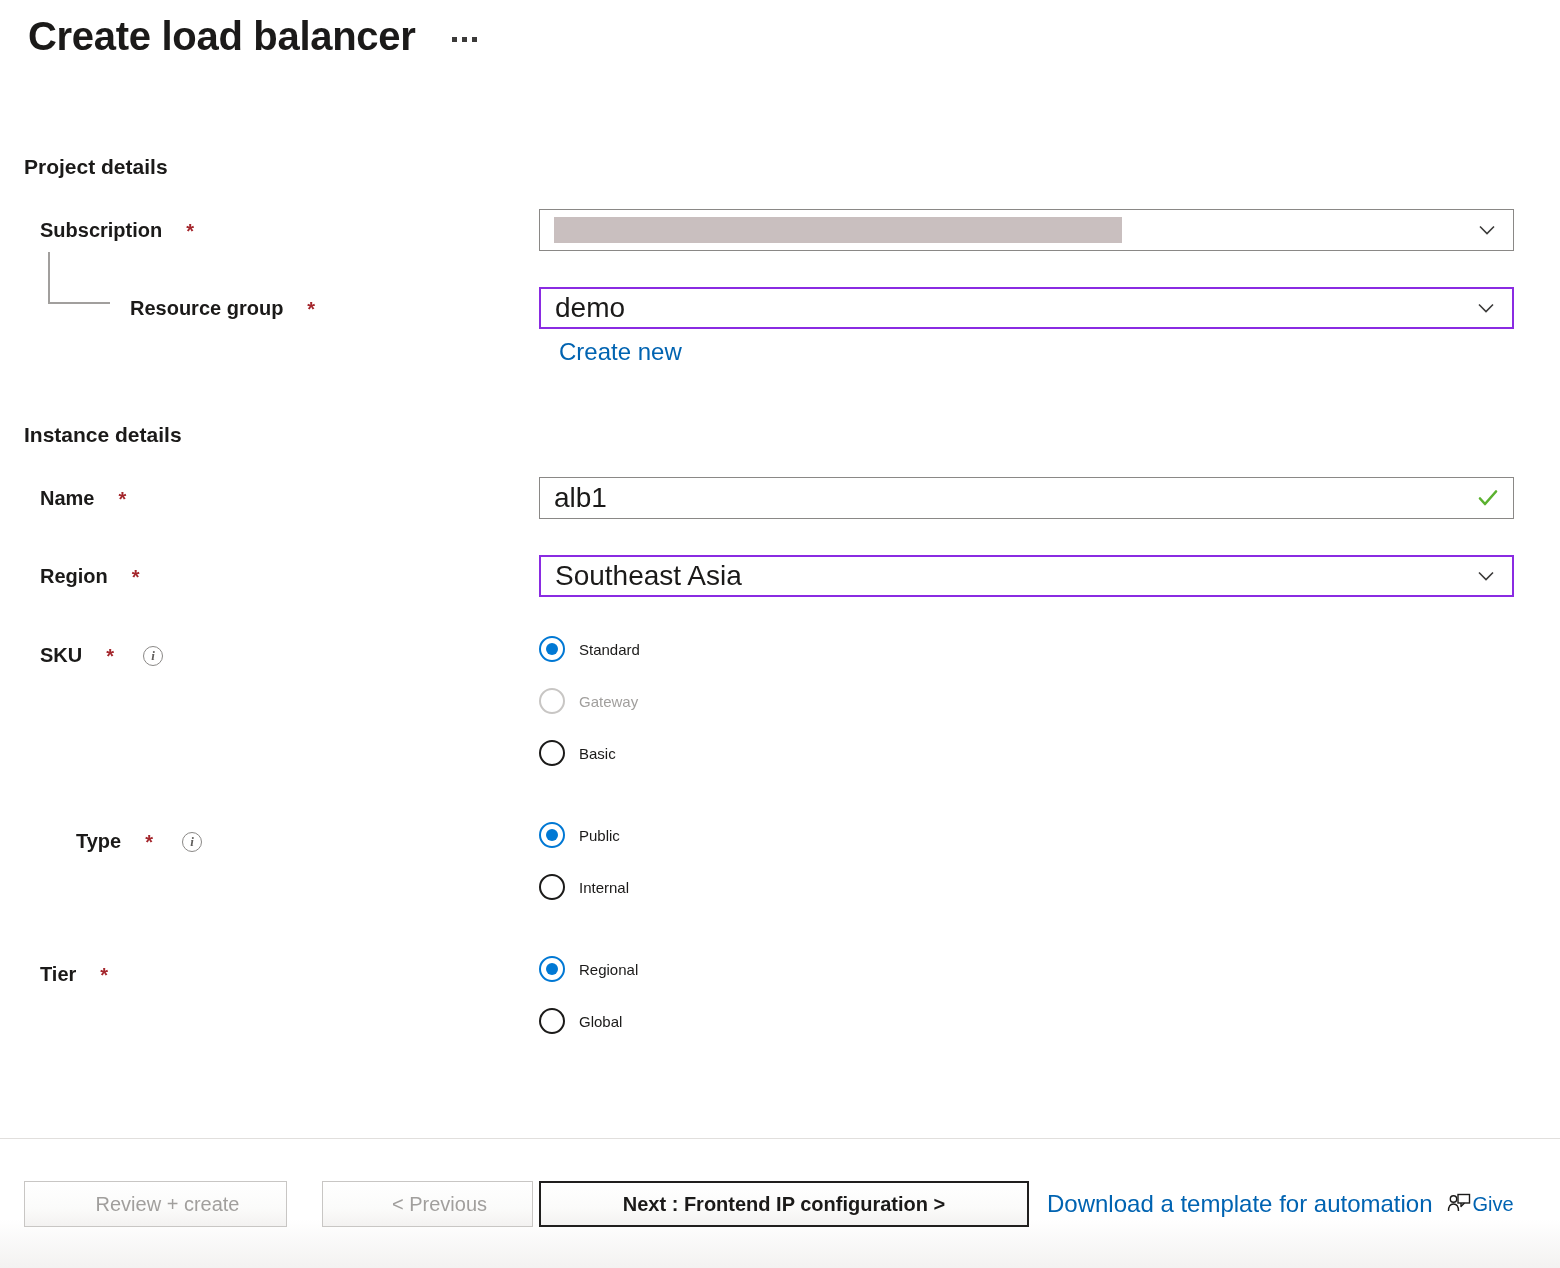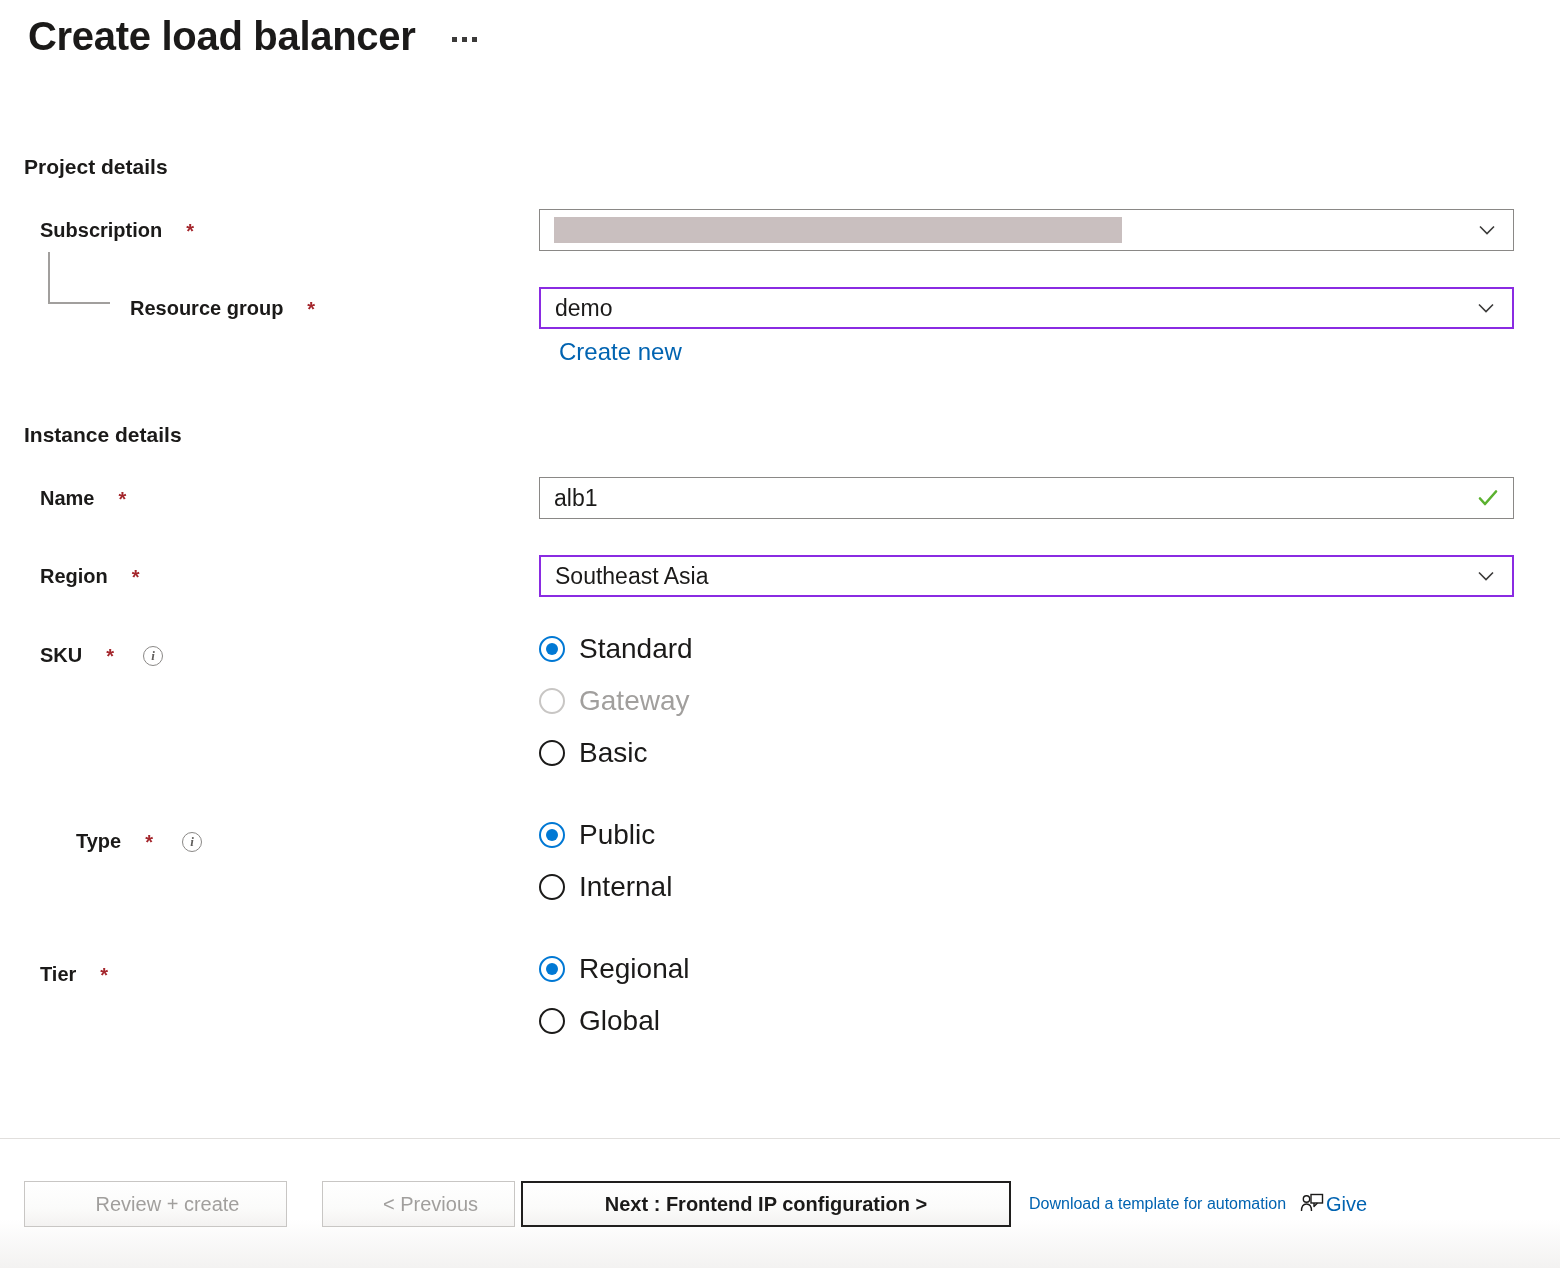--- a/index.html
+++ b/index.html
@@ -66,21 +66,21 @@
     border-bottom: 2px solid #a19f9d;
   }
 
   
   .control { position: absolute; left: 539px; width: 975px; }
 
   .ctl-box {
     position: relative; height: 42px; background: #ffffff;
     border: 1px solid #8a8886;
     display: flex; align-items: center; padding: 0 12px 0 14px;
-    font-size: 23px; color: #1b1a19; cursor: pointer;
+    font-size: 28px; color: #1b1a19; cursor: pointer;
   }
   .ctl-box.focused { border: 2px solid #8a2be2; }
   .ctl-box .val { flex: 1; white-space: nowrap; overflow: hidden; }
 
   .chev {
     width: 20px; height: 20px; flex: 0 0 auto; margin-right: 4px;
     display: flex; align-items: center; justify-content: center;
   }
   .chev svg { display: block; }
 
@@ -107,21 +107,21 @@
     width: 26px; height: 26px; border-radius: 50%;
     border: 2px solid #1b1a19; background: #fff;
     flex: 0 0 auto; position: relative;
   }
   .rb.on { border-color: #0078d4; }
   .rb.on::after {
     content: ""; position: absolute; left: 5px; top: 5px;
     width: 12px; height: 12px; border-radius: 50%; background: #0078d4;
   }
   .rb.off-disabled { border-color: #c8c6c4; }
-  .rb-label { font-size: 28px; color: #1b1a19; white-space: nowrap; }
+  .rb-label { font-size: 15px; color: #1b1a19; white-space: nowrap; }
   .rb-label.dim { color: #a19f9d; }
 
   
   .footer {
     position: absolute; left: 0; bottom: 0; width: 1560px; height: 130px;
     border-top: 1px solid #e1dfdd;
     background: linear-gradient(to bottom, #ffffff 0%, #ffffff 62%, #f3f2f1 100%);
   }
   .footer-inner {
     position: absolute; left: 24px; top: 42px;
@@ -133,25 +133,25 @@
     font-family: "Liberation Sans", sans-serif;
     font-size: 20px; color: #1b1a19; cursor: pointer;
     display: flex; align-items: center; justify-content: center;
     padding: 0 20px; white-space: nowrap;
   }
   .btn.disabled { color: #a19f9d; border-color: #c8c6c4; cursor: default; padding-left: 44px; }
   .btn.primary-outline {
     border: 2px solid #201f1e; font-weight: 700;
   }
   .btn.review { width: 263px; margin-right: 35px; }
-  .btn.prev { width: 193px; margin-right: 6px; }
+  .btn.prev { width: 211px; margin-right: 6px; }
   .btn.next { width: 490px; }
 
   .footer-link {
-    font-size: 16px; color: #0063b1; cursor: pointer;
+    font-size: 24px; color: #0063b1; cursor: pointer;
     white-space: nowrap; margin-left: 18px;
   }
   .feedback {
     display: flex; align-items: center; gap: 2px;
     margin-left: 14px; cursor: pointer; white-space: nowrap;
   }
   .feedback .fb-text { font-size: 20px; color: #0063b1; }
   .feedback svg { display: block; flex: 0 0 auto; }
 </style>
 </head>

